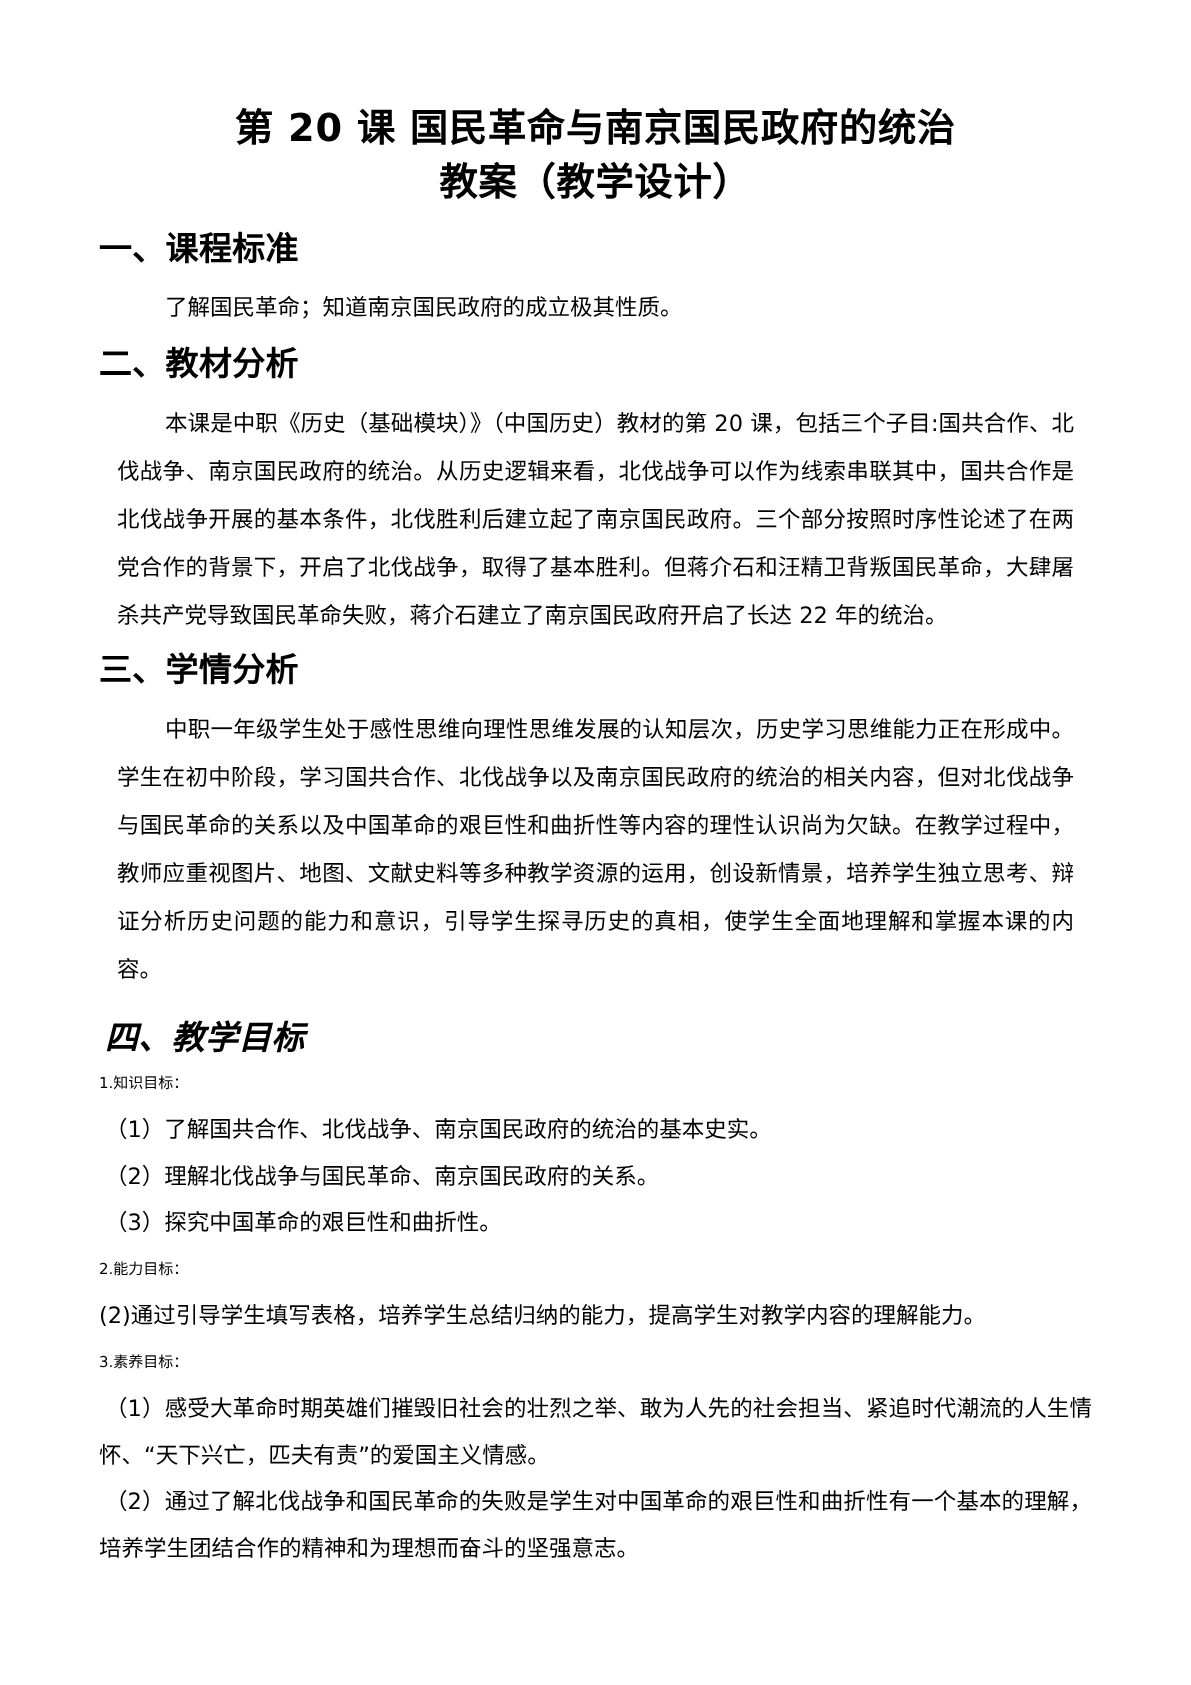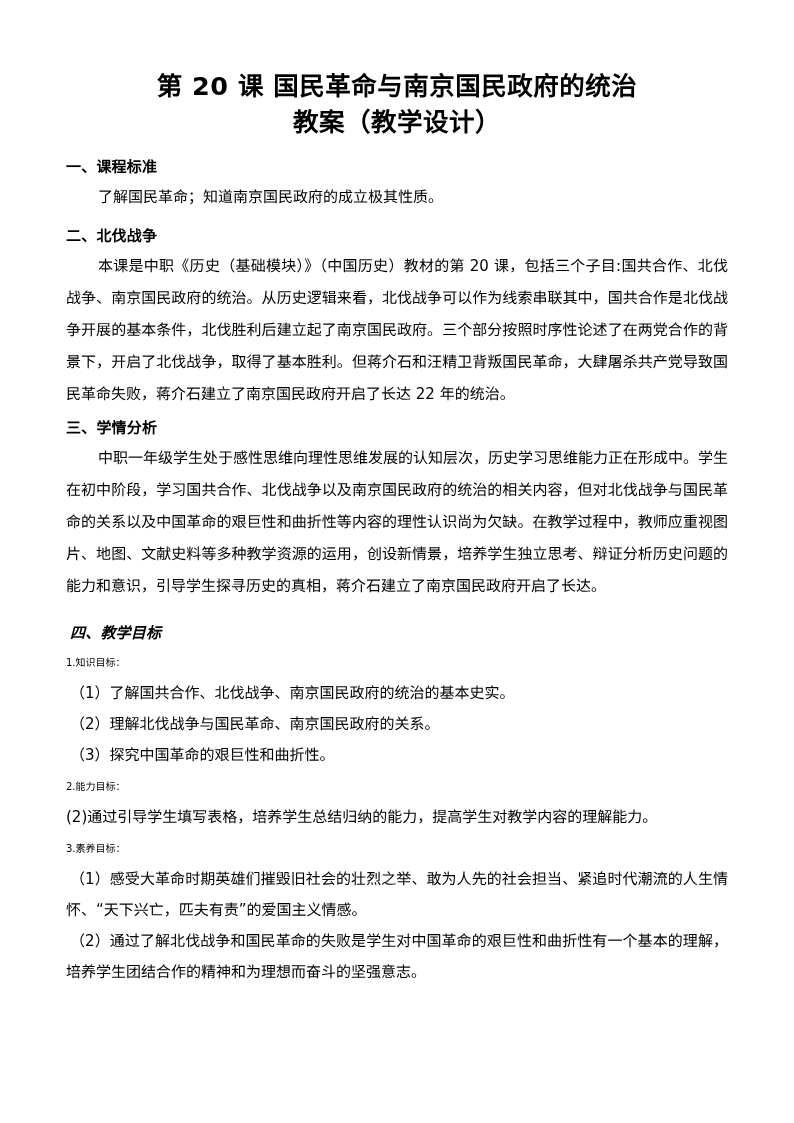--- a/index.html
+++ b/index.html
@@ -43,38 +43,38 @@
     letter-spacing: 0.5px;
     word-break: break-all;
   }
   .doc-title .title-line-2 {
     display: block;
   }
 
   
   .sec-heading {
     font-weight: bold;
-    font-size: 15px;
+    font-size: 22px;
     line-height: 20px;
     margin-top: 13px;
     margin-bottom: 4px;
     letter-spacing: 0.2px;
   }
   .sec-heading.indent-1 {
     padding-left: 4px;
   }
 
   
   .para {
     font-size: 15px;
     line-height: 32px;
     text-align: justify;
     text-justify: inter-ideograph;
     word-break: break-all;
-    margin: 0;
+    margin: 12px;
   }
   .para.first-indent {
     text-indent: 32px;
   }
   .gap-4 { margin-top: 21px; font-style: italic; }
   .gap-6 { margin-top: 8px; }
 
   
   .obj-label {
     font-size: 10px;
@@ -105,25 +105,25 @@
   <div class="doc-body">
 
     <h1 class="doc-title">
       <span>第 20 课  国民革命与南京国民政府的统治</span>
       <span class="title-line-2">教案（教学设计）</span>
     </h1>
 
     <h2 class="sec-heading">一、课程标准</h2>
     <p class="para first-indent">了解国民革命；知道南京国民政府的成立极其性质。</p>
 
-    <h2 class="sec-heading">二、北伐战争</h2>
+    <h2 class="sec-heading">二、教材分析</h2>
     <p class="para first-indent">本课是中职《历史（基础模块）》（中国历史）教材的第 20 课，包括三个子目:国共合作、北伐战争、南京国民政府的统治。从历史逻辑来看，北伐战争可以作为线索串联其中，国共合作是北伐战争开展的基本条件，北伐胜利后建立起了南京国民政府。三个部分按照时序性论述了在两党合作的背景下，开启了北伐战争，取得了基本胜利。但蒋介石和汪精卫背叛国民革命，大肆屠杀共产党导致国民革命失败，蒋介石建立了南京国民政府开启了长达 22 年的统治。</p>
 
     <h2 class="sec-heading gap-6">三、学情分析</h2>
-    <p class="para first-indent">中职一年级学生处于感性思维向理性思维发展的认知层次，历史学习思维能力正在形成中。学生在初中阶段，学习国共合作、北伐战争以及南京国民政府的统治的相关内容，但对北伐战争与国民革命的关系以及中国革命的艰巨性和曲折性等内容的理性认识尚为欠缺。在教学过程中，教师应重视图片、地图、文献史料等多种教学资源的运用，创设新情景，培养学生独立思考、辩证分析历史问题的能力和意识，引导学生探寻历史的真相，蒋介石建立了南京国民政府开启了长达。</p>
+    <p class="para first-indent">中职一年级学生处于感性思维向理性思维发展的认知层次，历史学习思维能力正在形成中。学生在初中阶段，学习国共合作、北伐战争以及南京国民政府的统治的相关内容，但对北伐战争与国民革命的关系以及中国革命的艰巨性和曲折性等内容的理性认识尚为欠缺。在教学过程中，教师应重视图片、地图、文献史料等多种教学资源的运用，创设新情景，培养学生独立思考、辩证分析历史问题的能力和意识，引导学生探寻历史的真相，使学生全面地理解和掌握本课的内容。</p>
 
     <h2 class="sec-heading indent-1 gap-4">四、教学目标</h2>
 
     <p class="obj-label">1.知识目标：</p>
     <p class="obj-item">（1）了解国共合作、北伐战争、南京国民政府的统治的基本史实。</p>
     <p class="obj-item">（2）理解北伐战争与国民革命、南京国民政府的关系。</p>
     <p class="obj-item">（3）探究中国革命的艰巨性和曲折性。</p>
 
     <p class="obj-label">2.能力目标：</p>
     <p class="obj-item no-pad">(2)通过引导学生填写表格，培养学生总结归纳的能力，提高学生对教学内容的理解能力。</p>

